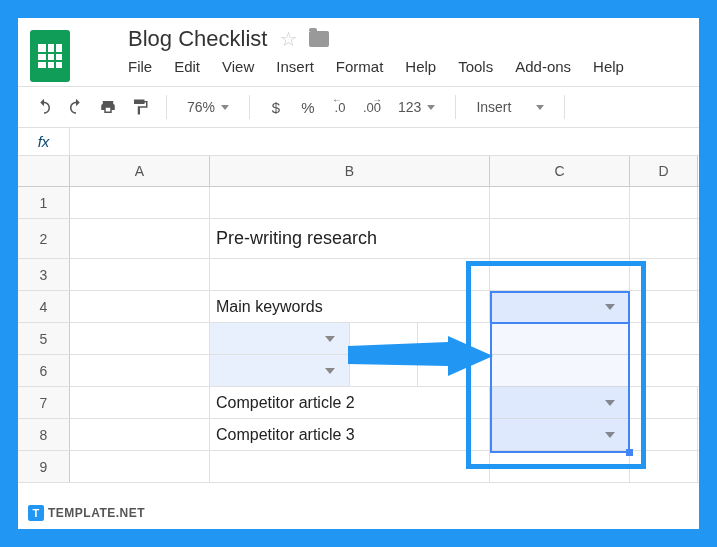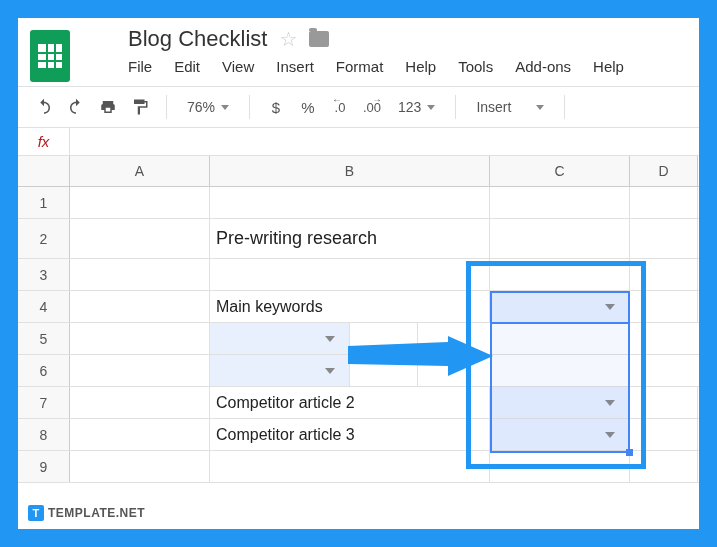--- a/index.html
+++ b/index.html
@@ -16,21 +16,21 @@
 .folder { width: 20px; height: 16px; background: #999; border-radius: 2px; position: relative; }
 .folder::before { content: ""; position: absolute; top: -3px; left: 0; width: 8px; height: 3px; background: #999; border-radius: 2px 2px 0 0; }
 .menubar { display: flex; gap: 22px; margin-top: 6px; }
 .menubar span { font-size: 15px; color: #333; cursor: pointer; }
 .toolbar { border-top: 1px solid #e0e0e0; border-bottom: 1px solid #e0e0e0; padding: 8px 14px; display: flex; align-items: center; gap: 8px; }
 .tbtn { width: 24px; height: 24px; display: flex; align-items: center; justify-content: center; color: #555; cursor: pointer; }
 .tsep { width: 1px; height: 24px; background: #e0e0e0; margin: 0 6px; }
 .tdrop { display: flex; align-items: center; gap: 6px; color: #555; font-size: 14px; padding: 0 6px; cursor: pointer; }
 .caret { width: 0; height: 0; border-left: 4px solid transparent; border-right: 4px solid transparent; border-top: 5px solid #888; }
 .fx-bar { border-bottom: 1px solid #e0e0e0; display: flex; align-items: center; height: 28px; }
-.fx-label { width: 52px; text-align: center; font-style: italic; color: #b91c1c; font-size: 15px; border-right: 1px solid #e0e0e0; height: 100%; display: flex; align-items: center; justify-content: center; }
+.fx-label { width: 52px; text-align: center; font-style: italic; color: #0c4a6e; font-size: 15px; border-right: 1px solid #e0e0e0; height: 100%; display: flex; align-items: center; justify-content: center; }
 .grid { position: relative; }
 .col-headers { display: flex; border-bottom: 1px solid #ccc; }
 .corner { width: 52px; height: 30px; background: #f8f8f8; border-right: 1px solid #ccc; }
 .colh { height: 30px; background: #f8f8f8; border-right: 1px solid #ccc; color: #555; font-size: 14px; display: flex; align-items: center; justify-content: center; }
 .colA { width: 140px; } .colB { width: 280px; } .colC { width: 140px; } .colD { width: 68px; }
 .row { display: flex; border-bottom: 1px solid #e0e0e0; }
 .rowh { width: 52px; background: #f8f8f8; border-right: 1px solid #ccc; color: #555; font-size: 14px; display: flex; align-items: center; justify-content: center; }
 .cell { border-right: 1px solid #e0e0e0; padding: 4px 6px; font-size: 16px; color: #222; display: flex; align-items: center; }
 .r-normal { height: 32px; }
 .r-big { height: 40px; }

